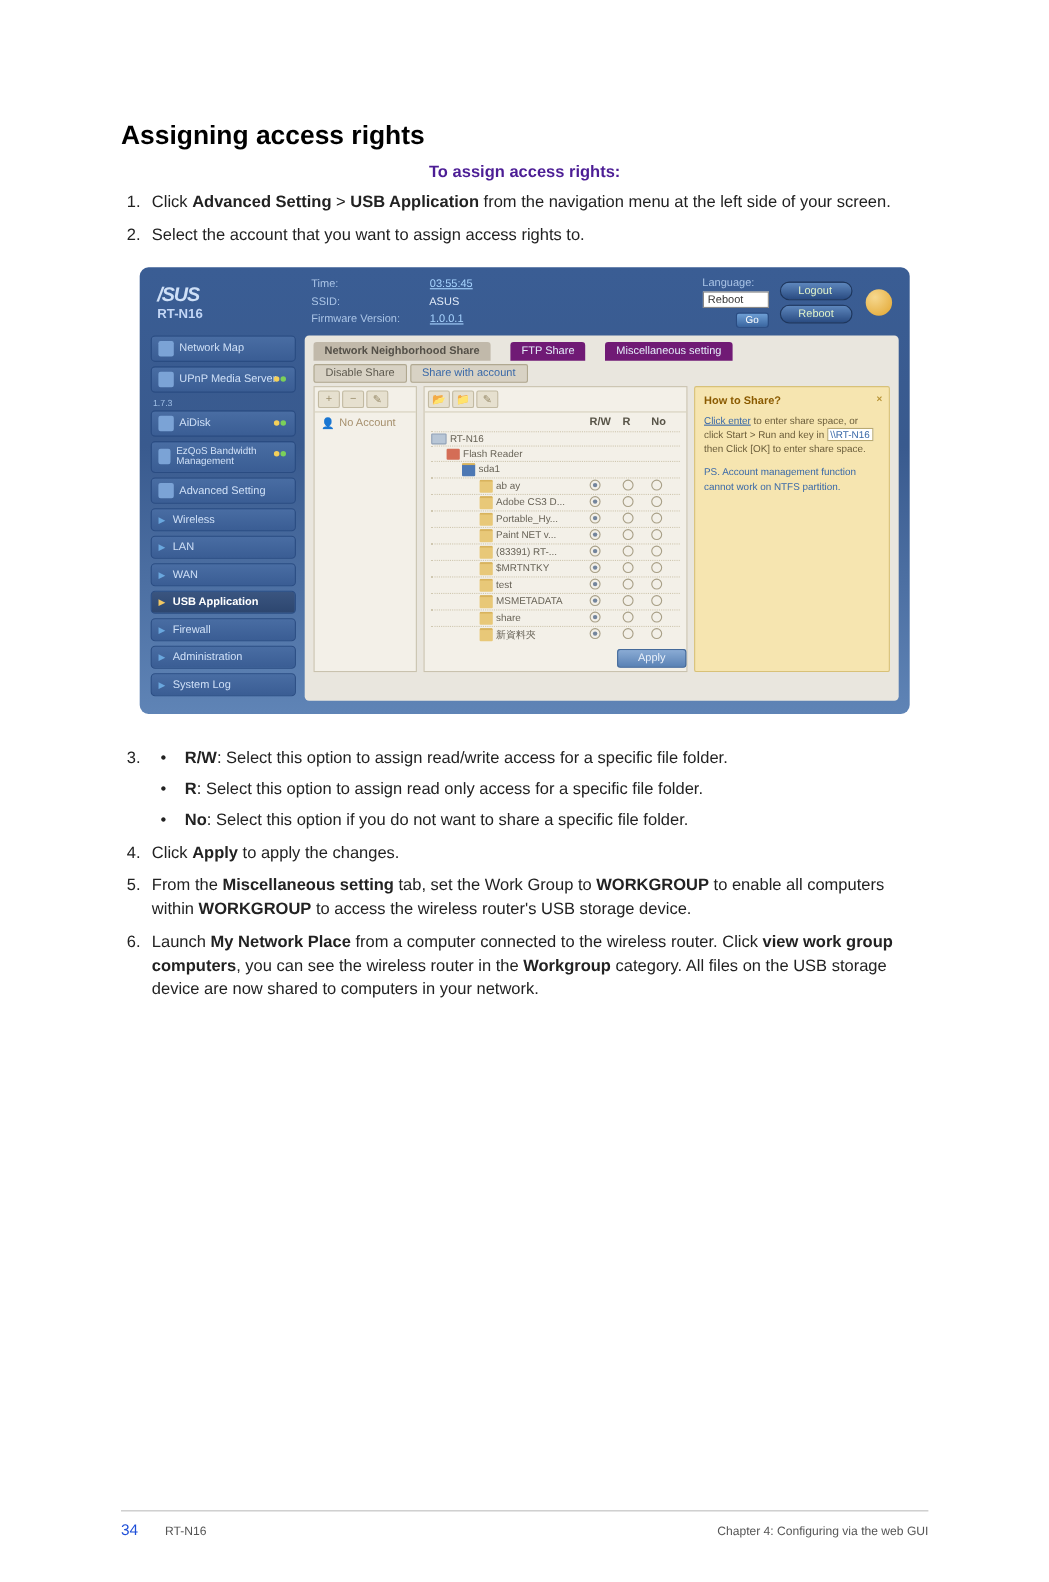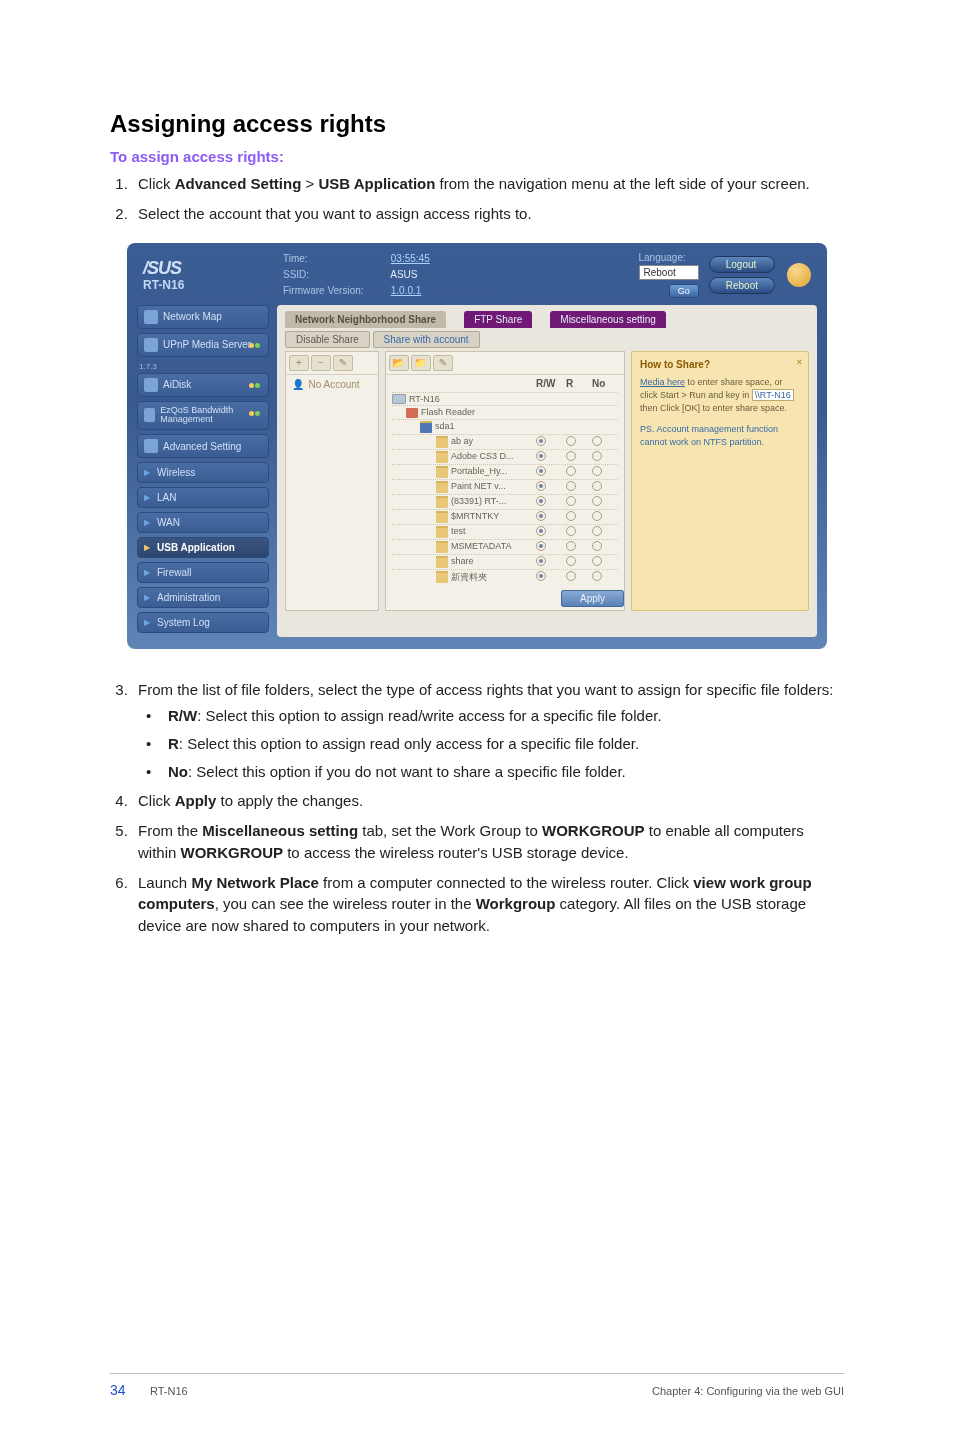--- a/index.html
+++ b/index.html
@@ -17,22 +17,23 @@
     }
     h2 {
       font-size: 24px;
       font-weight: bold;
       margin: 0 0 10px 0;
       color: #000;
     }
     .sub {
       font-size: 15px;
       font-weight: bold;
-      color: #8b5cf6;
+      color: #4c1d95;
       margin: 0 0 8px 0;
+      text-align: center;
     }
     ol.steps {
       margin: 0 0 18px 0;
       padding-left: 22px;
       font-size: 15px;
       color: #222;
       line-height: 1.45;
     }
     ol.steps li {
       margin-bottom: 8px;
@@ -576,34 +577,33 @@
                 </div>
               <div class="apply-row">
                 <span class="apply-btn">Apply</span>
               </div>
             </div>
 
             <div class="help">
               <span class="close-x">×</span>
               <div class="title">How to Share?</div>
               <div>
-                <a class="link" style="color:#3a69a8;">Media here</a><span> to enter share space, or click Start &gt; Run and key in</span>
+                <a class="link" style="color:#3a69a8;">Click enter</a><span> to enter share space, or click Start &gt; Run and key in</span>
                 <span class="input-mock">\\RT-N16</span><span> then Click [OK] to enter share space.</span>
               </div>
               <div style="margin-top:8px;color:#3a69a8;">PS. Account management function cannot work on NTFS partition.</div>
             </div>
           </div>
         </div>
       </div>
     </div>
   </div>
 
   <ol class="steps" start="3">
     <li>
-      <span>From the list of file folders, select the type of access rights that you want to assign for specific file folders:</span>
       <ul class="bullets">
         <li><b>R/W</b><span>: Select this option to assign read/write access for a specific file folder.</span></li>
         <li><b>R</b><span>: Select this option to assign read only access for a specific file folder.</span></li>
         <li><b>No</b><span>: Select this option if you do not want to share a specific file folder.</span></li>
       </ul>
     </li>
     <li>
       <span>Click </span><b>Apply</b><span> to apply the changes.</span>
     </li>
     <li>

